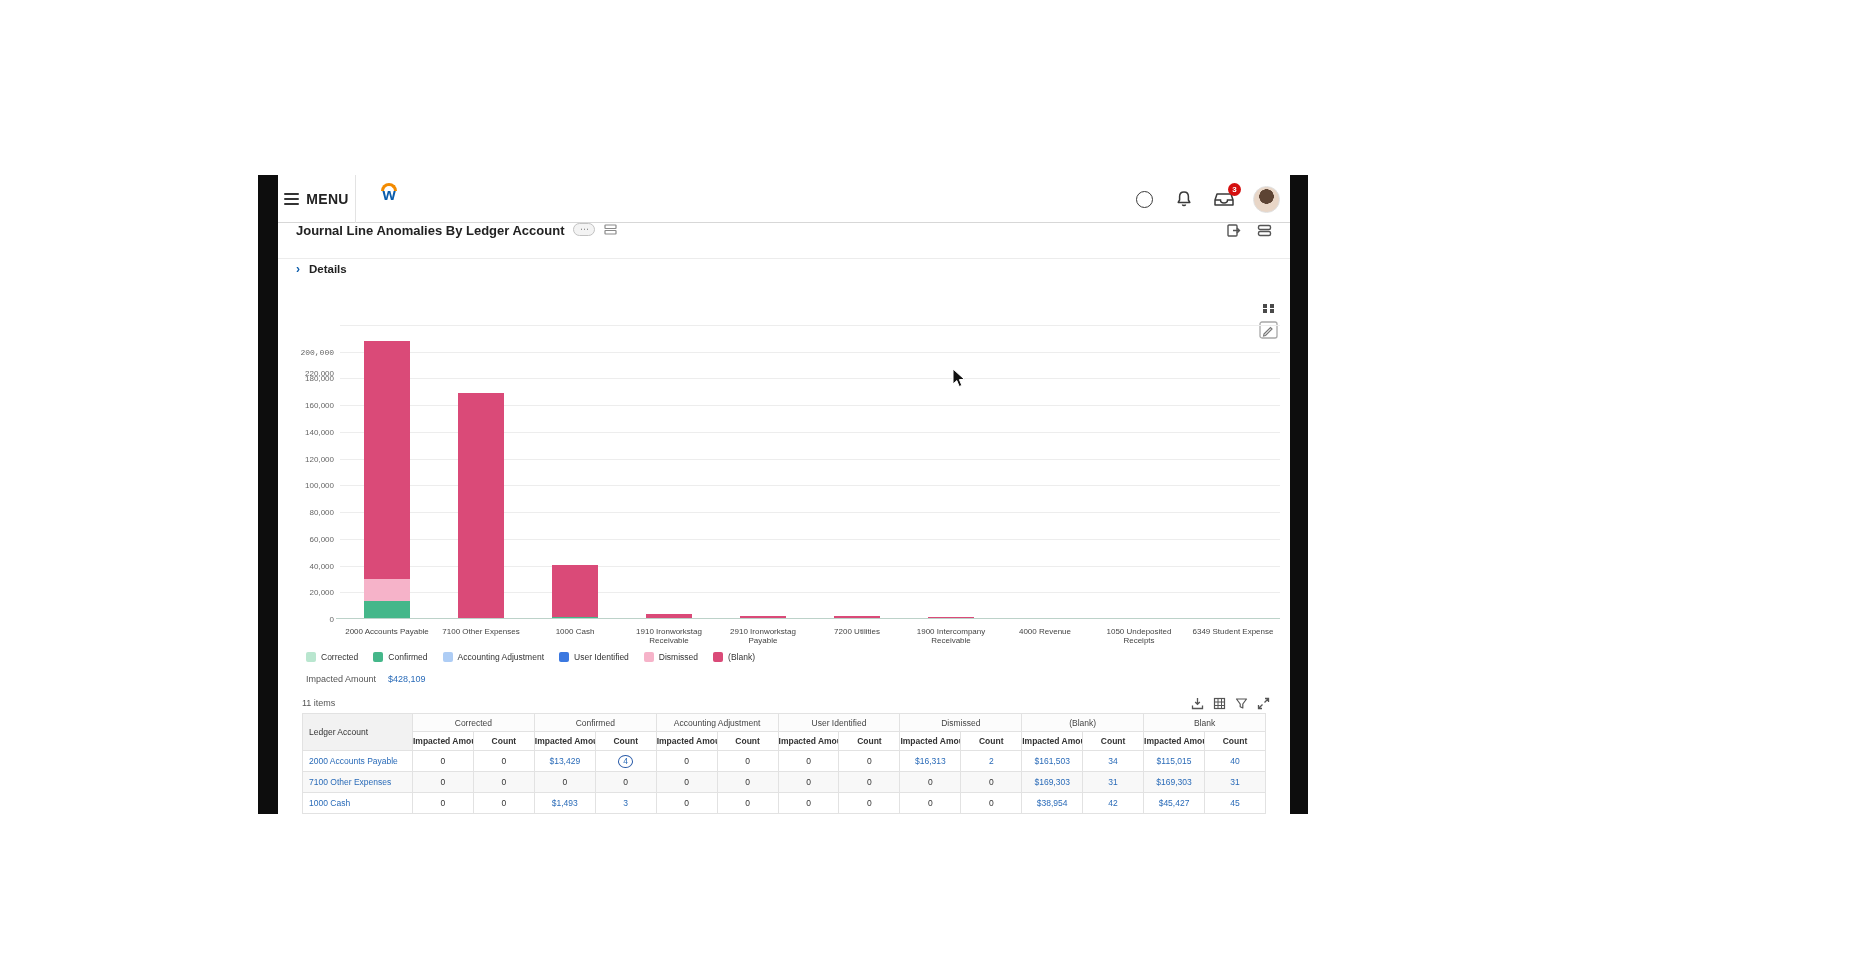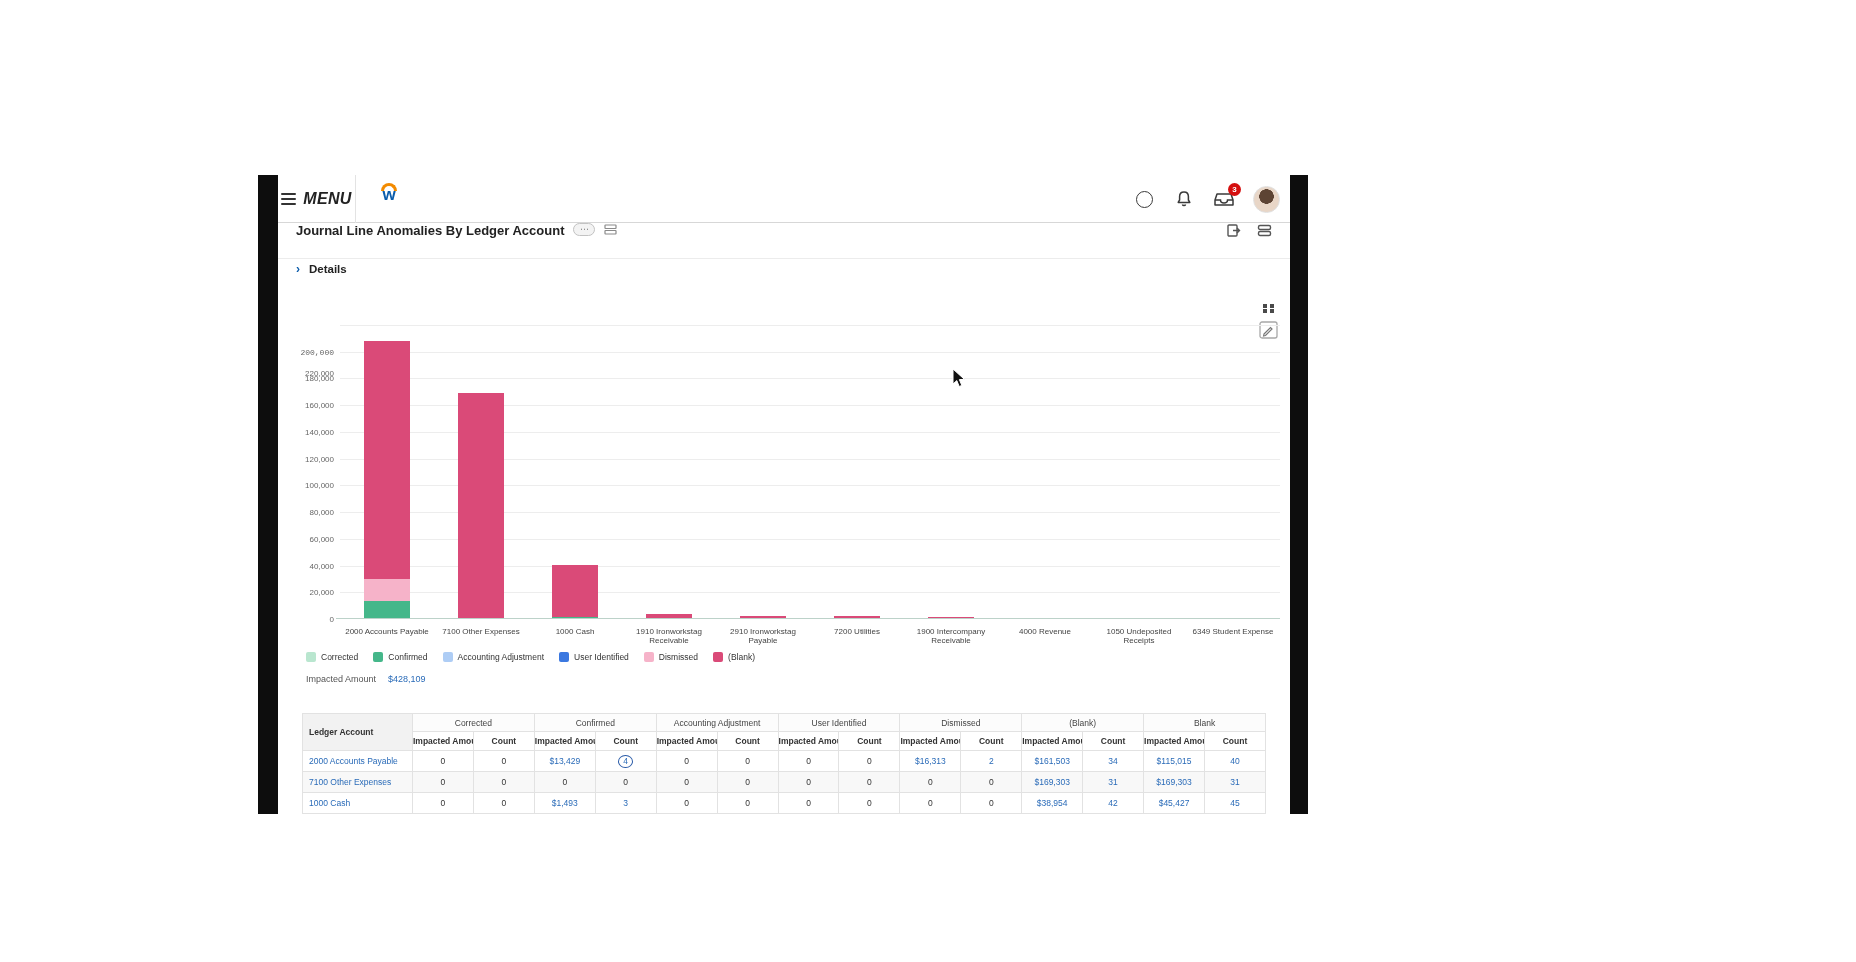--- a/index.html
+++ b/index.html
@@ -6,21 +6,21 @@
   html,body { width:1856px; height:962px; background:#fff; font-family:"Liberation Sans", sans-serif; overflow:hidden; }
   .stage { position:relative; width:1856px; height:962px; background:#fff; }
   .frame { position:absolute; left:258px; top:175px; width:1050px; height:639px; background:#0d0d0d; }
   .window { position:absolute; left:20px; right:18px; top:0; bottom:0; background:#fff; overflow:hidden; }
 
   
   .hdr { position:absolute; left:0; top:0; right:0; height:48px; border-bottom:1px solid #d7d7d7; background:#fff; }
   .menu-block { position:absolute; left:0; top:0; width:78px; height:48px; border-right:1px solid #e3e3e3; display:flex; align-items:center; justify-content:center; gap:7px; cursor:pointer; }
   .hamburger { width:15px; display:flex; flex-direction:column; gap:3px; }
   .hamburger i { display:block; height:2px; background:#333; border-radius:1px; }
-  .menu-label { font-size:16px; font-weight:bold; color:#222; letter-spacing:.3px;font-style:italic; }
+  .menu-label { font-size:14px; font-weight:bold; color:#222; letter-spacing:.3px; }
   .logo { position:absolute; left:96px; top:8px; width:30px; height:32px; text-align:center; }
   .logo .arc { display:block; margin:0 auto; width:16px; height:8px; border:3px solid #f38b00; border-bottom:none; border-radius:16px 16px 0 0; }
   .logo .w { display:block; margin-top:-3px; font-size:17px; font-weight:bold; color:#0b5cab; line-height:14px; }
   .search { position:absolute; left:322px; top:11px; width:367px; height:26px; border:1px solid #dcdcdc; background:#f8f8f8; border-radius:13px; display:flex; align-items:center; padding:0 12px; gap:8px; }
   .mag { position:relative; width:12px; height:12px; flex:0 0 auto; }
   .mag::before { content:""; position:absolute; left:0; top:0; width:8px; height:8px; border:1.6px solid #555; border-radius:50%; }
   .mag::after { content:""; position:absolute; left:8px; top:8px; width:4px; height:1.6px; background:#555; transform:rotate(45deg); transform-origin:left center; }
   .search input { border:none; outline:none; background:transparent; font-size:12px; color:#333; width:100%; font-family:"Liberation Sans", sans-serif; }
   .search input::placeholder { color:#555; }
   .hdr-right { position:absolute; right:10px; top:0; height:48px; display:flex; align-items:center; gap:18px; }
@@ -65,21 +65,21 @@
   
   .tbl-toolbar { position:absolute; left:24px; right:20px; top:520px; height:16px; display:flex; align-items:center; }
   .items-count { font-size:9px; color:#555; }
   .tbl-icons { margin-left:auto; display:flex; gap:9px; align-items:center; }
 
   
   .tbl-wrap { position:absolute; left:24px; top:538px; width:964px; }
   table.grid { border-collapse:collapse; width:964px; table-layout:fixed; }
   table.grid th, table.grid td { border:1px solid #e2e2e2; font-size:8.5px; overflow:hidden; white-space:nowrap; }
   table.grid { border:1px solid #c9c9c9; }
-  th.ledger { width:110px; background:#f2f2f2; text-align:left; padding:3px 6px; font-weight:bold; color:#333; }
+  th.ledger { width:110px; background:#f2f2f2; text-align:left; padding:3px 6px; font-weight:normal; color:#333; }
   th.group { height:18px; font-weight:normal; color:#444; background:#fcfcfc; text-align:center; }
   th.sub { height:19px; font-weight:bold; color:#333; background:#fff; text-align:center; }
   td.acct { color:#2a6bb8; text-align:left; padding:3px 6px; cursor:pointer; }
   td.num { text-align:center; color:#333; height:21px; }
   td.num.blue { color:#2a6bb8; }
   tr.alt td { background:#f8f8f8; }
   .focus-ring { display:inline-block; border:1.5px solid #2a5ba8; border-radius:50%; padding:0 4px; line-height:11px; }
 
   .icon-btn { cursor:pointer; display:inline-flex; }
   svg { display:block; }
@@ -250,20 +250,47 @@
             <span class="leg-swatch" style="background:#da4a78"></span>
             <span class="leg-label">(Blank)</span>
           </span>
         </div>
 
       <div class="summary">
         <span class="lab">Impacted Amount</span>
         <span class="val">$428,109</span>
       </div>
 
+      <div class="tbl-toolbar">
+        <span class="items-count">11 items</span>
+        <span class="tbl-icons">
+          <span class="icon-btn">
+            <svg width="13" height="13" viewBox="0 0 13 13">
+                <path d="M6.5 1 L6.5 7 M4.2 5 L6.5 7.3 L8.8 5" fill="none" stroke="#555" stroke-width="1.3"></path>
+                <path d="M1.5 8.5 L1.5 11.5 L11.5 11.5 L11.5 8.5" fill="none" stroke="#555" stroke-width="1.3"></path>
+              </svg>
+          </span>
+          <span class="icon-btn">
+            <svg width="13" height="13" viewBox="0 0 13 13">
+                <rect x="1.5" y="1.5" width="10" height="10" fill="none" stroke="#555" stroke-width="1.2"></rect>
+                <path d="M1.5 5 H11.5 M1.5 8.5 H11.5 M5 1.5 V11.5 M8.5 1.5 V11.5" stroke="#555" stroke-width="1"></path>
+              </svg>
+          </span>
+          <span class="icon-btn">
+            <svg width="13" height="13" viewBox="0 0 13 13">
+                <path d="M1.5 2 L11.5 2 L7.8 7 L7.8 11 L5.2 9.8 L5.2 7 Z" fill="none" stroke="#555" stroke-width="1.2" stroke-linejoin="round"></path>
+              </svg>
+          </span>
+          <span class="icon-btn">
+            <svg width="13" height="13" viewBox="0 0 13 13">
+                <path d="M8 1.5 L11.5 1.5 L11.5 5 M11.5 1.5 L7.5 5.5 M5 11.5 L1.5 11.5 L1.5 8 M1.5 11.5 L5.5 7.5" fill="none" stroke="#555" stroke-width="1.3"></path>
+              </svg>
+          </span>
+        </span>
+      </div>
 
       <div class="tbl-wrap" id="tblwrap">
           <table class="grid">
             <thead>
               <tr>
                 <th class="ledger" rowspan="2">Ledger Account</th>
                 <th class="group" colspan="2">Corrected</th>
                 <th class="group" colspan="2">Confirmed</th>
                 <th class="group" colspan="2">Accounting Adjustment</th>
                 <th class="group" colspan="2">User Identified</th>

